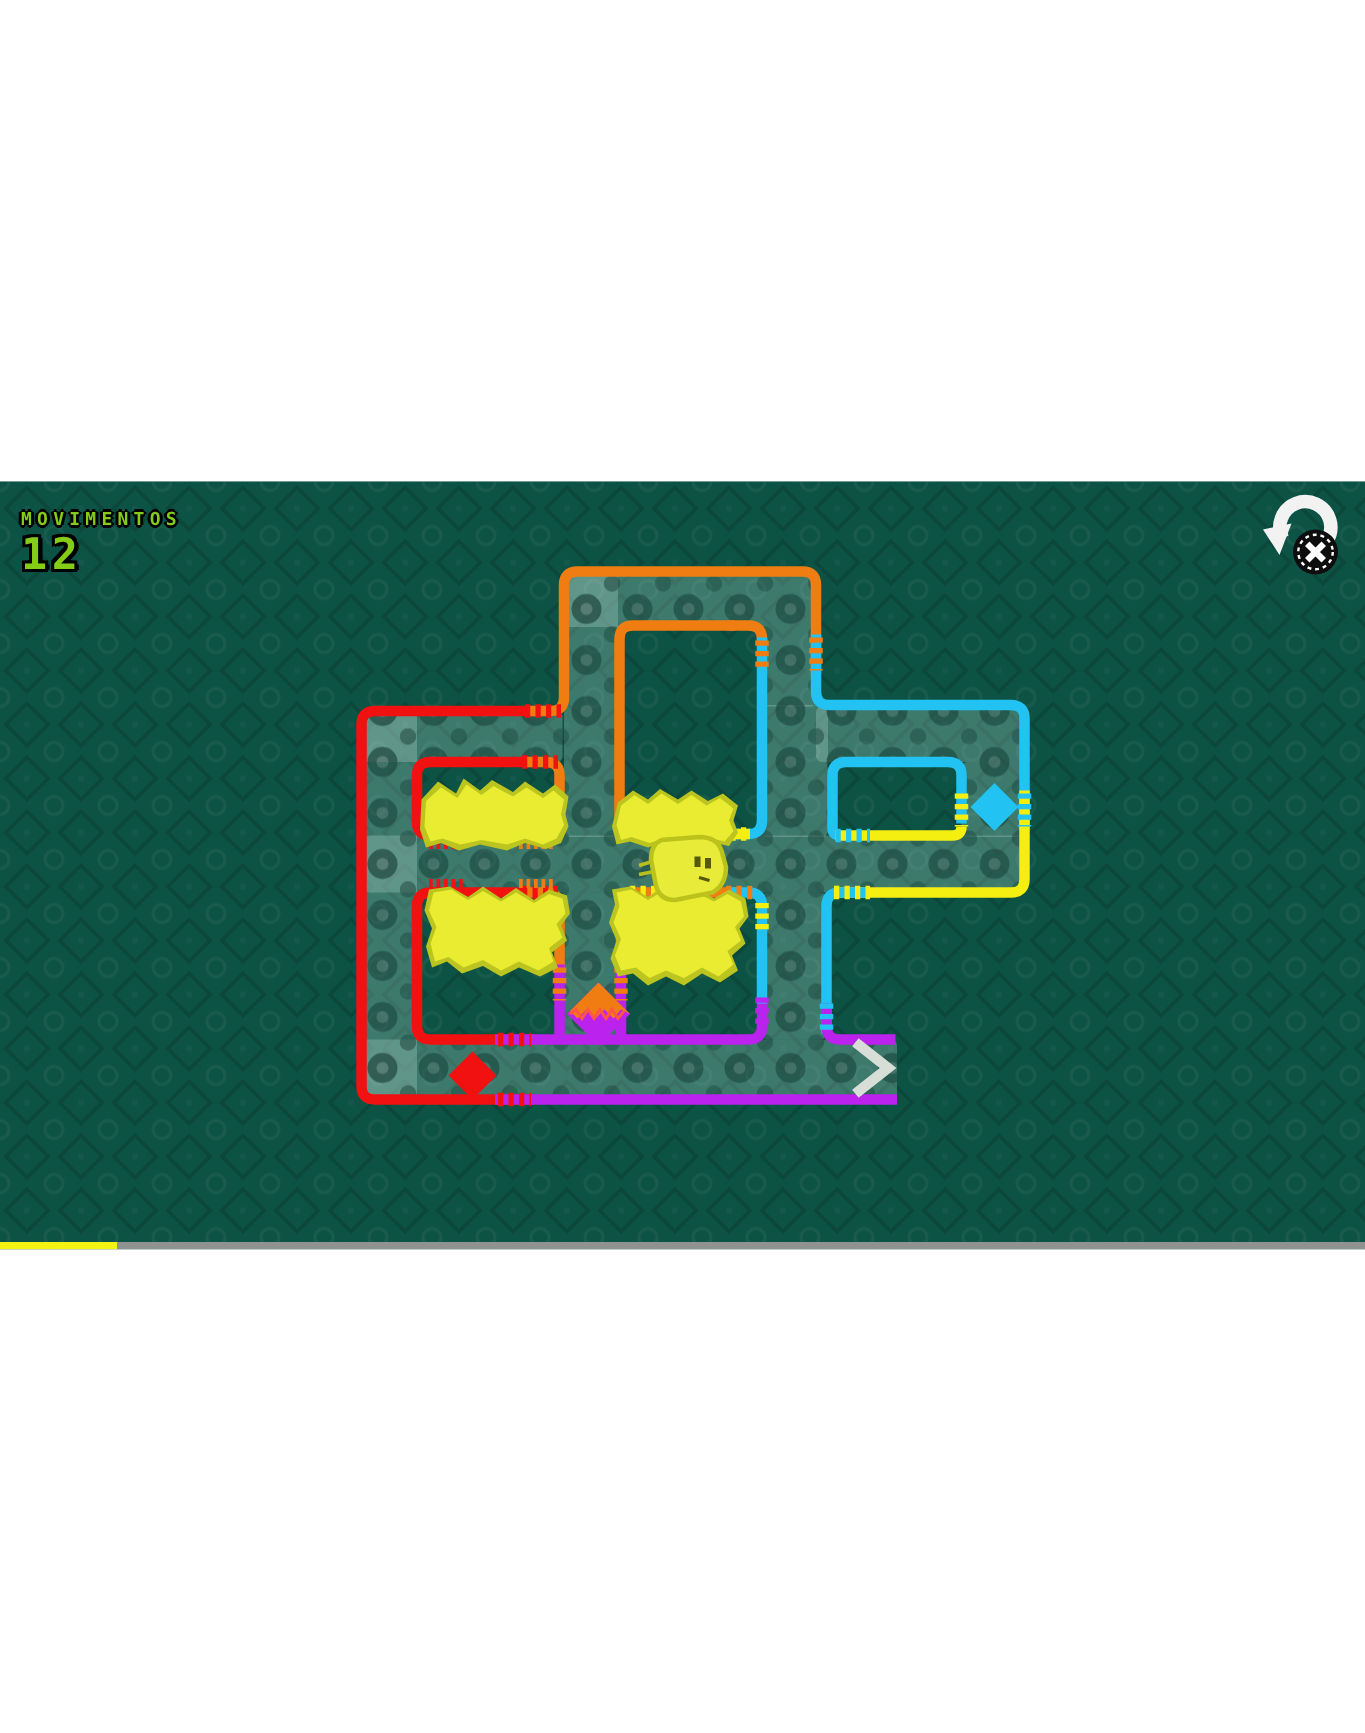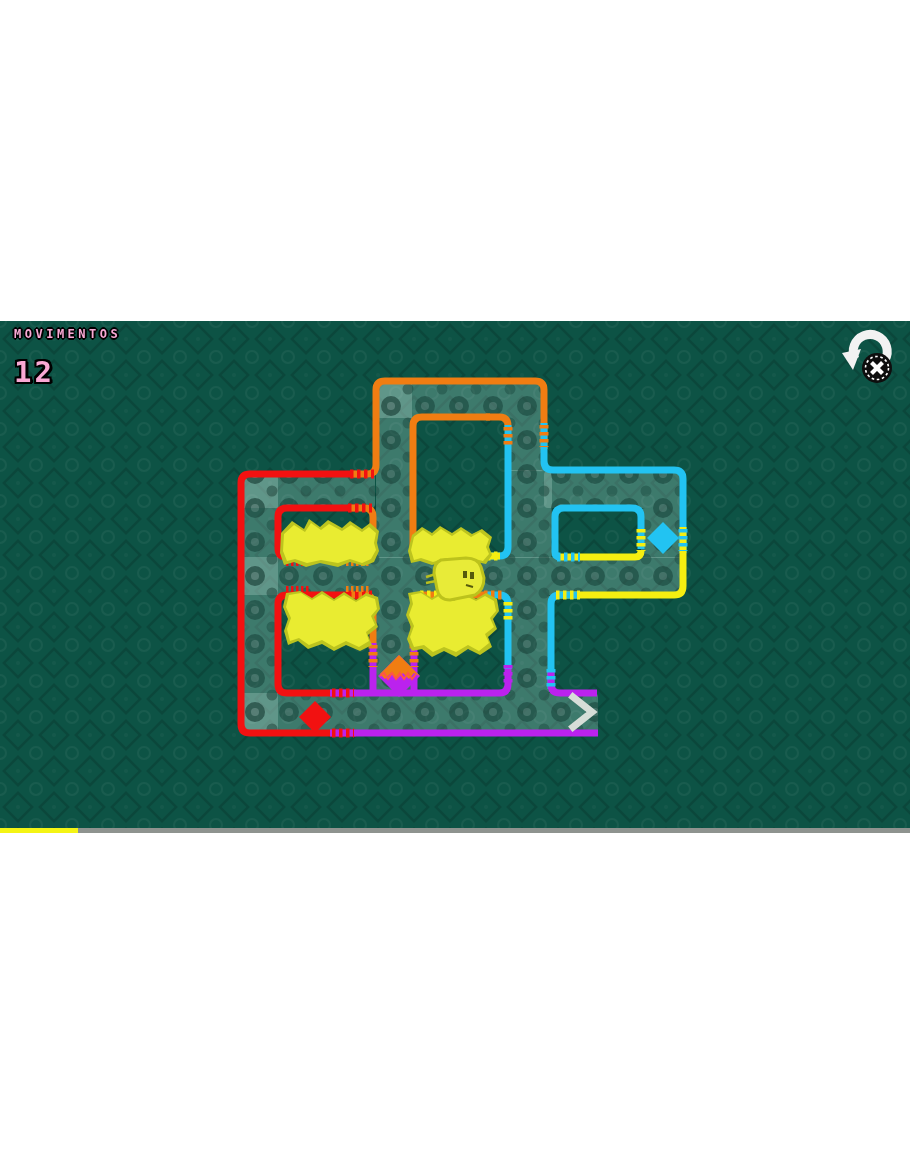--- a/index.html
+++ b/index.html
@@ -4,24 +4,24 @@
 <style>
   html,body{margin:0;padding:0;background:#ffffff;}
   .screen{position:relative;width:910px;height:1155px;background:#ffffff;overflow:hidden;
           font-family:"DejaVu Sans Mono", monospace;}
   .letterbox{position:absolute;left:0;width:910px;background:#ffffff;}
   .letterbox.top{top:0;height:321px;}
   .letterbox.bottom{top:833px;height:322px;}
   .game-area{position:absolute;left:0;top:321px;width:910px;height:512px;overflow:hidden;
              background-color:#0d5345;}
   .maze-svg{position:absolute;left:0;top:0;}
-  .hud-moves{position:absolute;left:14px;top:6px;color:#f9a8d4;}
+  .hud-moves{position:absolute;left:14px;top:18px;color:#84cc16;}
   .hud-moves-label{font-size:12px;font-weight:bold;letter-spacing:3.5px;
       text-shadow:-2px 0 #000,2px 0 #000,0 -2px #000,0 2px #000,-1px -1px #000,1px 1px #000,-1px 1px #000,1px -1px #000;}
-  .hud-moves-count{font-size:29px;font-weight:bold;letter-spacing:3px;line-height:1.0;margin-top:17px;
+  .hud-moves-count{font-size:29px;font-weight:bold;letter-spacing:3px;line-height:1.0;margin-top:2px;
       text-shadow:-2px 0 #000,2px 0 #000,0 -2px #000,0 2px #000,-2px -2px #000,2px 2px #000,-2px 2px #000,2px -2px #000,3px 1px #000;}
   .restart-button{position:absolute;right:4px;top:0px;width:72px;height:72px;cursor:pointer;}
   .progress-track{position:absolute;left:0;top:507px;width:910px;height:5px;background:#8e938f;}
   .progress-fill{position:absolute;left:0;top:0;height:5px;background:#f4f414;}
 </style>
 </head>
 <body>
 
 <div class="screen">
   <div class="letterbox top"></div>

